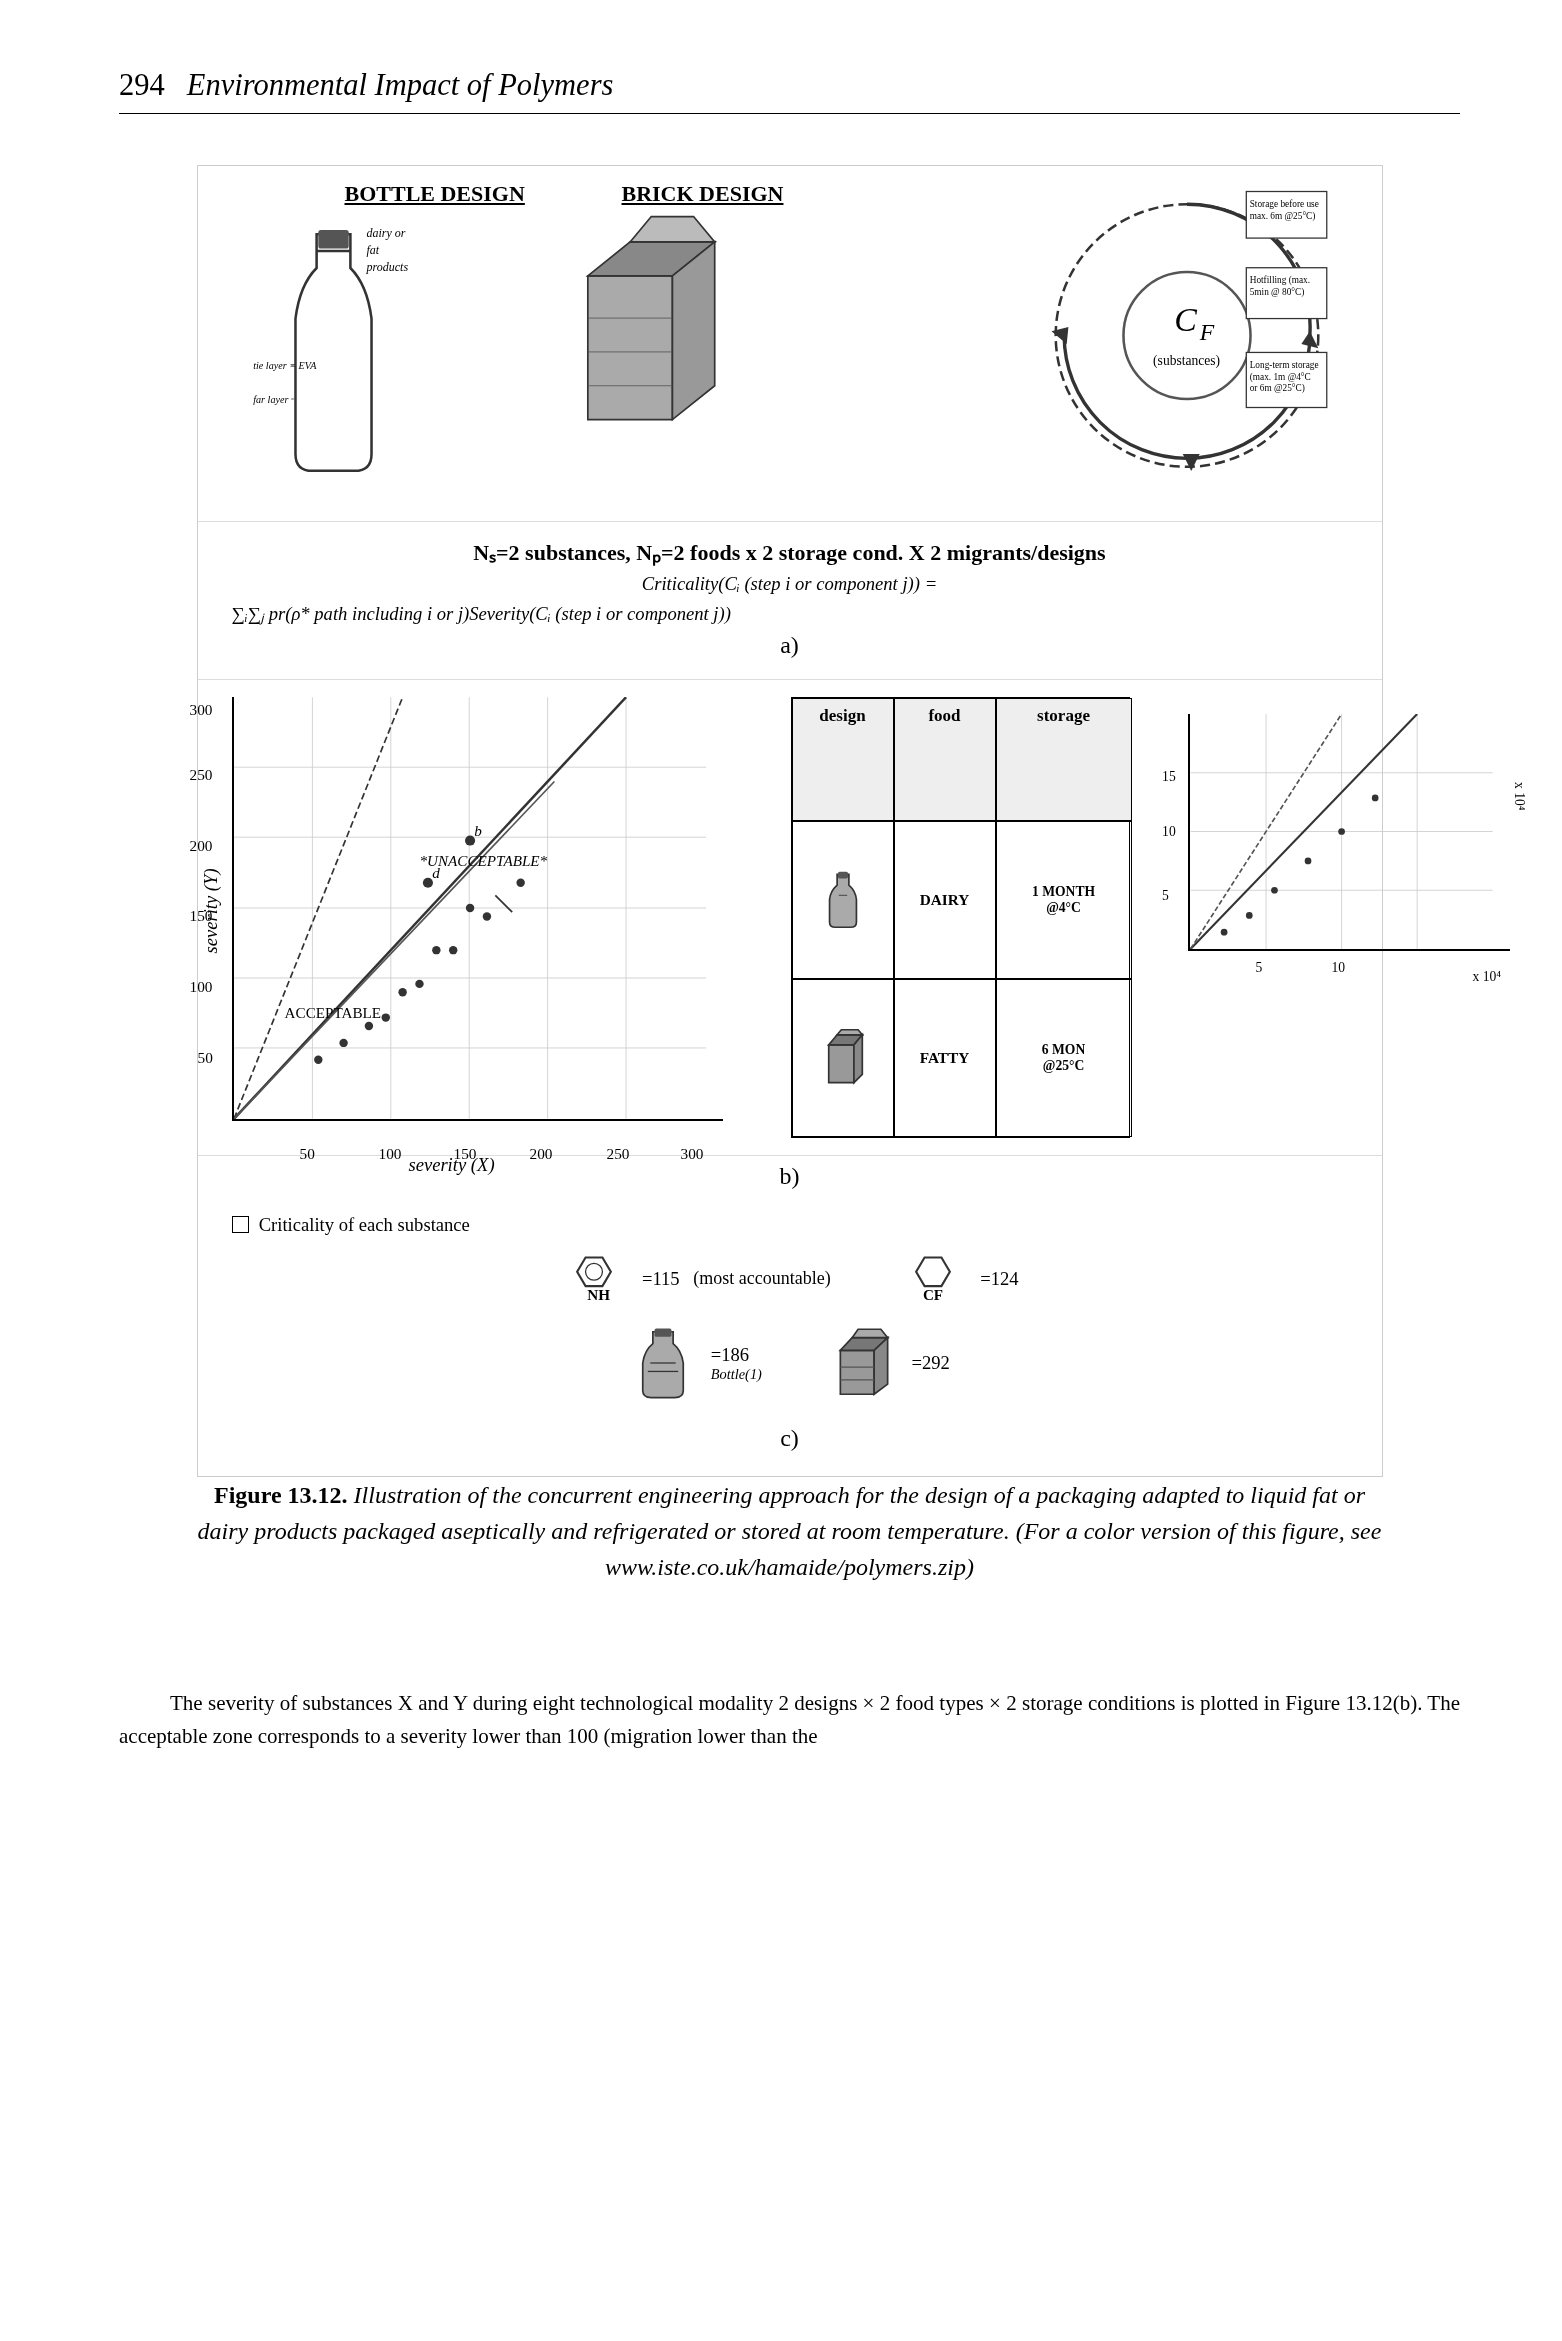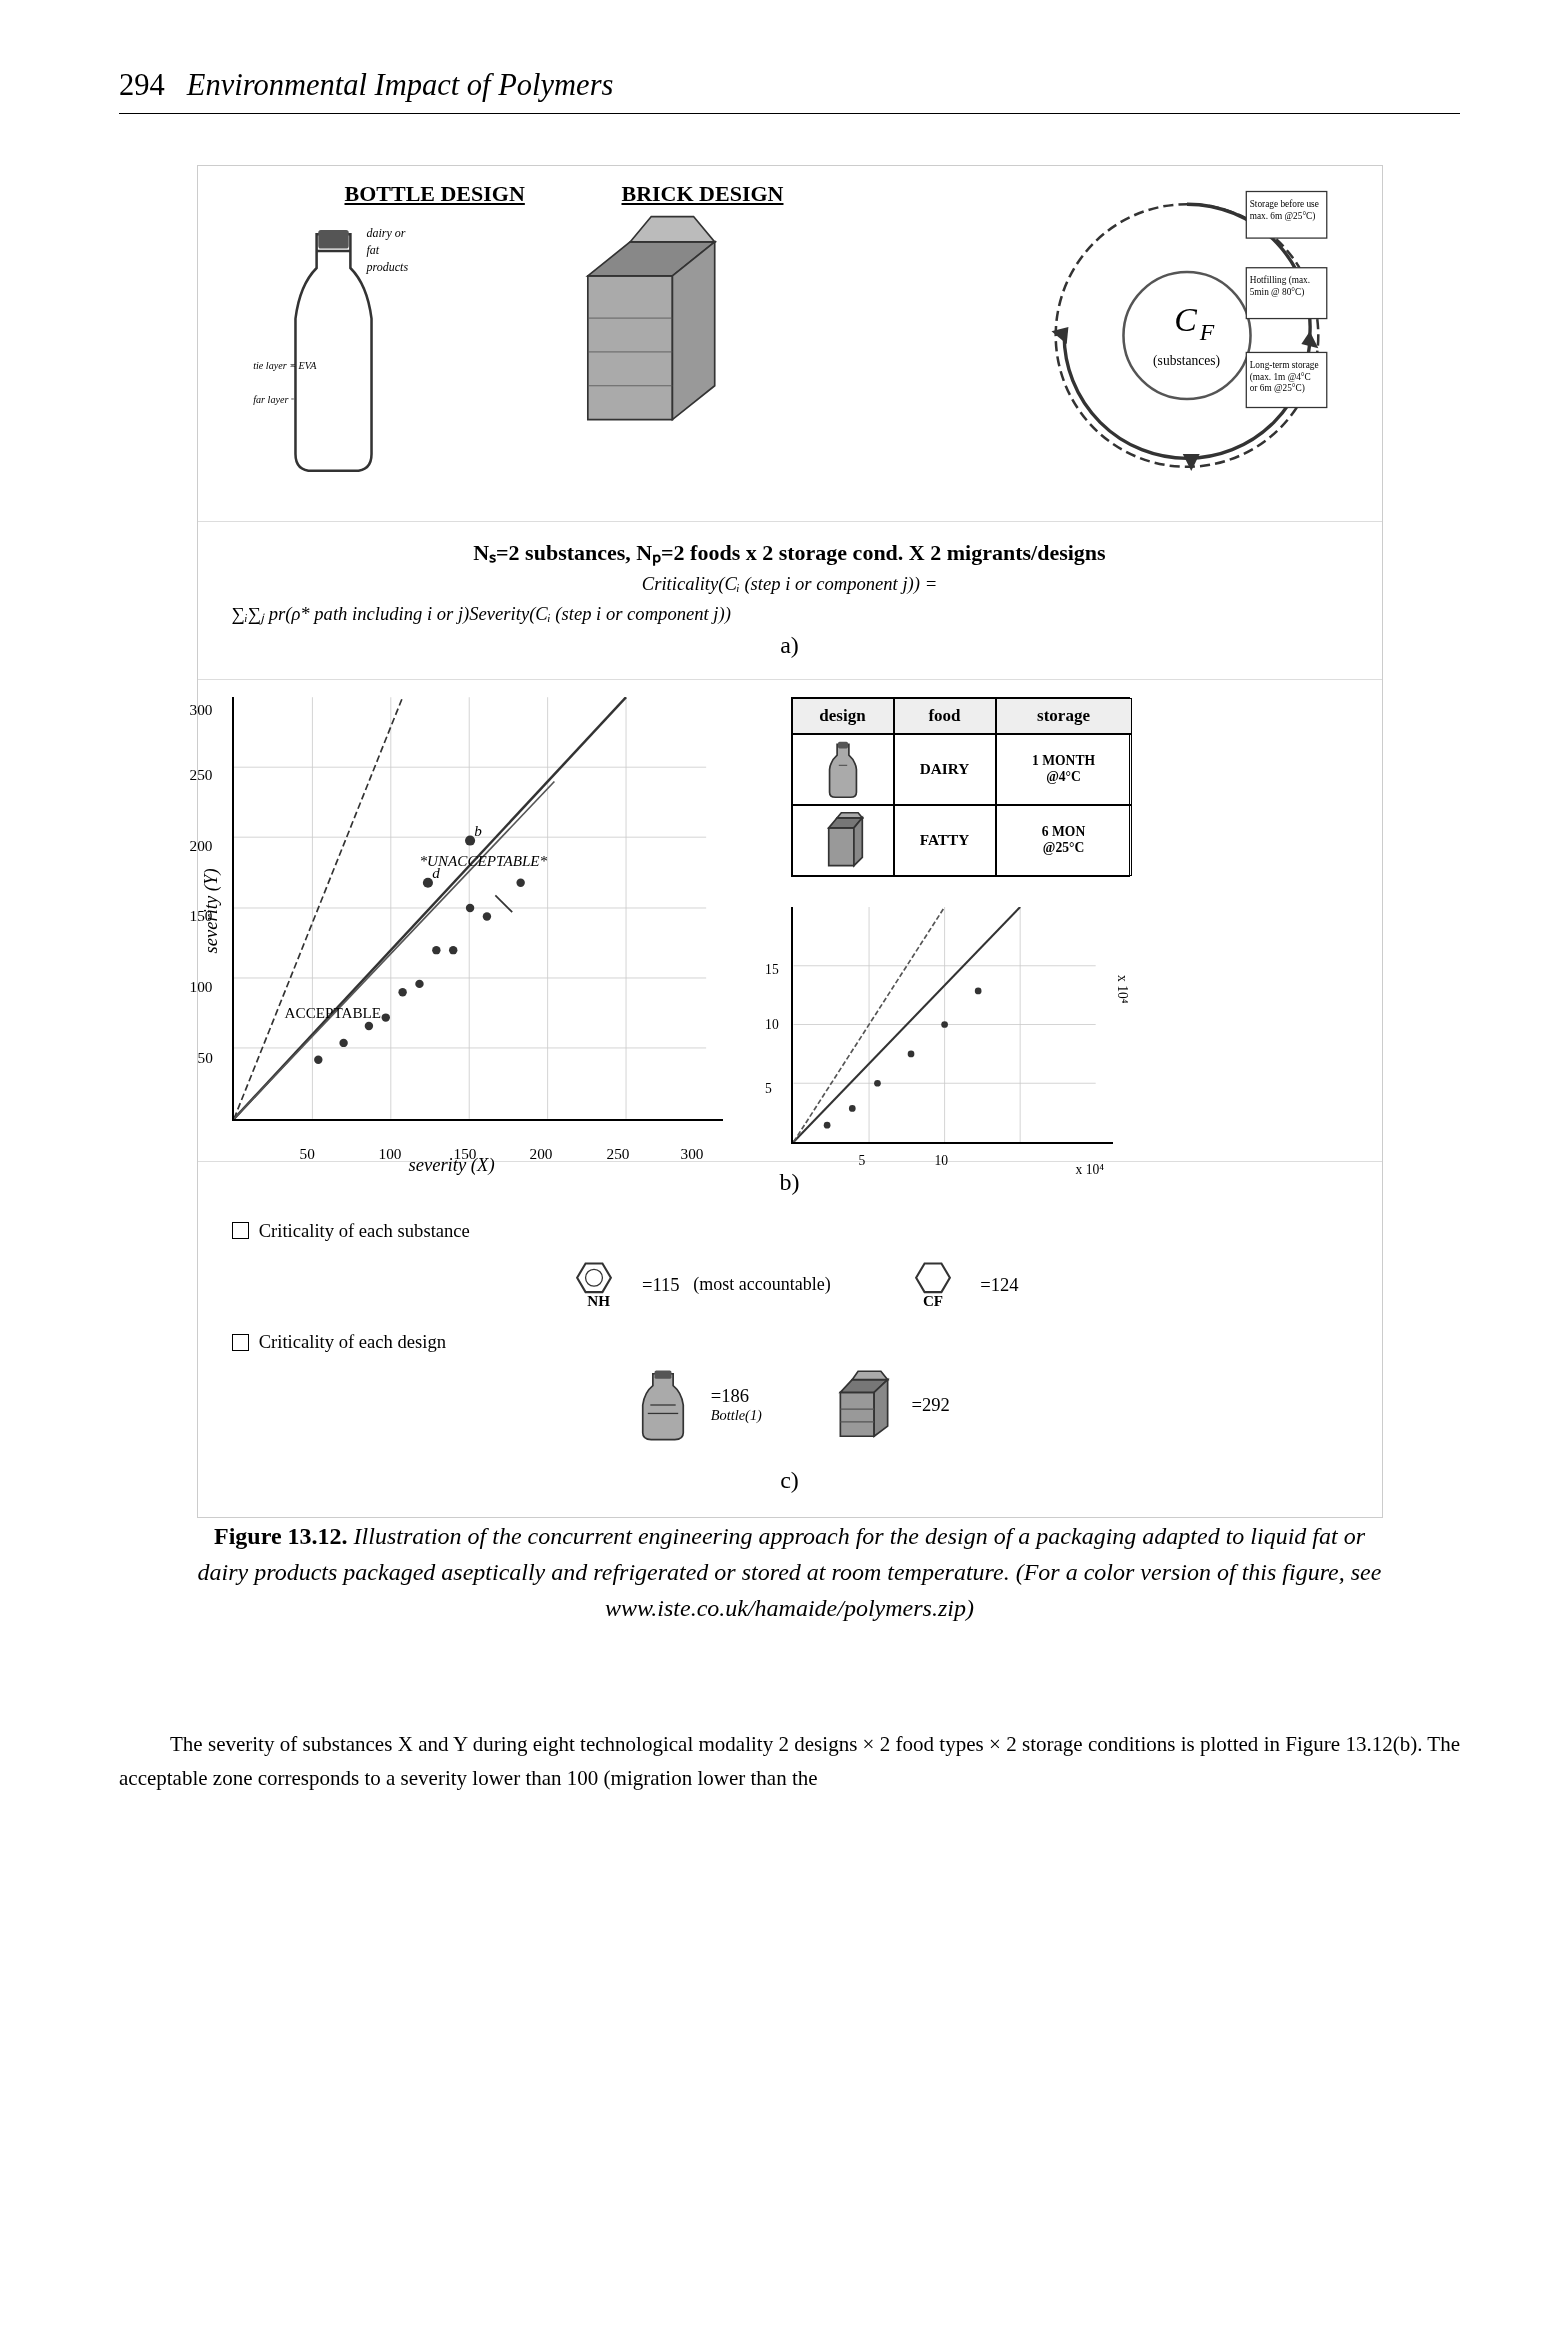--- a/index.html
+++ b/index.html
@@ -318,21 +318,21 @@
           <div style="position:absolute; left:-42px; top:4.2px; font-size:15.3px;">300</div>
 
           <div style="position:absolute; bottom:-25.4px; left:68px; font-size:15.3px;">50</div>
           <div style="position:absolute; bottom:-25.4px; left:147px; font-size:15.3px;">100</div>
           <div style="position:absolute; bottom:-25.4px; left:222px; font-size:15.3px;">150</div>
           <div style="position:absolute; bottom:-25.4px; left:298px; font-size:15.3px;">200</div>
           <div style="position:absolute; bottom:-25.4px; left:375px; font-size:15.3px;">250</div>
           <div style="position:absolute; bottom:-25.4px; left:449px; font-size:15.3px;">300</div>
         </div>
 
-        <div style="flex:1; display:flex; flex-direction:column; padding-left:34px; gap:13px;">
+        <div style="flex:1; display:flex; flex-direction:row; padding-left:34px; gap:24px;">
 
           <div style="display:grid; grid-template-columns:102px 102px 136px; border:1.7px solid #000; width:339px; margin-left:34px;">
             <div class="rt-cell rt-header">design</div>
             <div class="rt-cell rt-header">food</div>
             <div class="rt-cell rt-header">storage</div>
 
             <div class="rt-img">
               <svg width="42" height="59" viewBox="0 0 50 70">
                 <path d="M18,5 L18,18 Q10,25 9,35 L9,62 Q9,68 16,68 L34,68 Q41,68 41,62 L41,35 Q40,25 32,18 L32,5 Z" fill="#aaa" stroke="#333" stroke-width="2"></path>
                 <rect x="19" y="2" width="12" height="8" fill="#555" rx="2"></rect>
@@ -413,24 +413,20 @@
 
           <div class="substance-item">
             <svg width="68" height="59" viewBox="0 0 80 70" style="font-size:22px">
               <polygon points="30,10 50,10 60,27 50,44 30,44 20,27" fill="none" stroke="#333" stroke-width="2.5"></polygon>
               <text x="28" y="60" font-size="18" font-weight="bold">CF</text>
             </svg>
             <span style="font-size:18.6px;">=124</span>
           </div>
         </div>
 
-        <div class="legend-item">
-          <span class="legend-checkbox"></span>
-          <span>Criticality of each design</span>
-        </div>
 
         <div class="substance-row">
 
           <div class="substance-item">
             <svg width="68" height="76" viewBox="0 0 80 90">
               <path d="M28,8 L28,22 Q18,30 16,45 L16,78 Q16,86 26,86 L54,86 Q64,86 64,78 L64,45 Q62,30 52,22 L52,8 Z" fill="#aaa" stroke="#333" stroke-width="2"></path>
               <rect x="30" y="4" width="20" height="10" fill="#555" rx="2"></rect>
               <line x1="25" y1="45" x2="55" y2="45" stroke="#333" stroke-width="1.5"></line>
               <line x1="22" y1="55" x2="58" y2="55" stroke="#333" stroke-width="1.5"></line>
             </svg>

